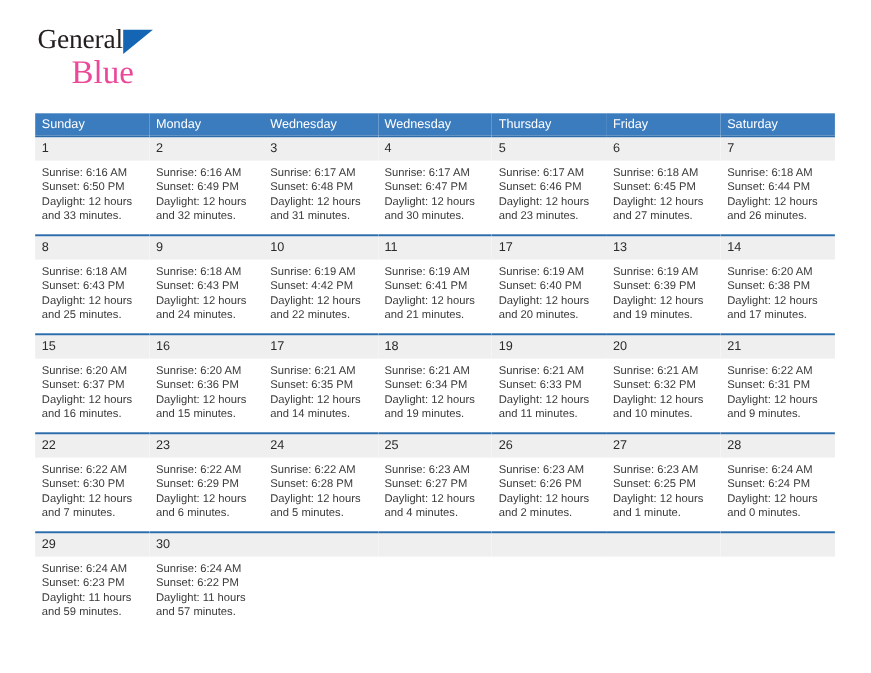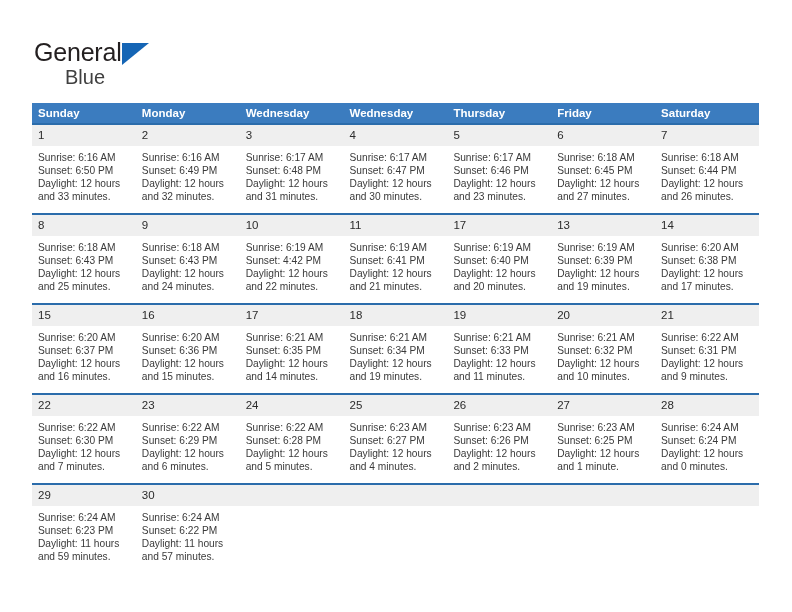--- a/index.html
+++ b/index.html
@@ -18,24 +18,25 @@
   }
 
   
   .page-header {
     position: relative;
     height: 78px;
   }
   .brand {
     position: absolute;
     left: 34px;
-    top: 40px;
+    top: 24px;
     width: 180px;
     height: 50px;
     line-height: 1;
+    font-family: Liberation Serif, serif;
   }
   .brand-row1 {
     display: block;
     position: relative;
     font-size: 25px;
     color: #231f20;
     letter-spacing: -0.2px;
     height: 26px;
   }
   .brand-general {
@@ -47,22 +48,22 @@
     vertical-align: top;
     width: 0;
     height: 0;
     margin-left: 0px;
     margin-top: 3px;
     border-left: 27px solid #1565b5;
     border-bottom: 22px solid transparent;
   }
   .brand-row2 {
     display: block;
-    font-size: 20px;
-    color: #404040;
+    font-size: 30px;
+    color: #ec4899;
     margin-left: 31px;
     margin-top: 1px;
     height: 26px;
   }
   .title-block {
     position: absolute;
     right: 34px;
     top: 28px;
     text-align: right;
   }
@@ -87,21 +88,21 @@
     left: 32px;
     top: 103px;
     width: 727px;
     border-collapse: collapse;
     table-layout: fixed;
   }
   .calendar th {
     background: #3b7cbf;
     color: #ffffff;
     font-size: 11.5px;
-    font-weight: bold;
+    font-weight: normal;
     text-align: left;
     padding: 4px 0 4px 6px;
     height: 12px;
     vertical-align: middle;
     margin-left: 24px;
   }
   .calendar td {
     width: 103.857px;
     vertical-align: top;
     padding: 0;

